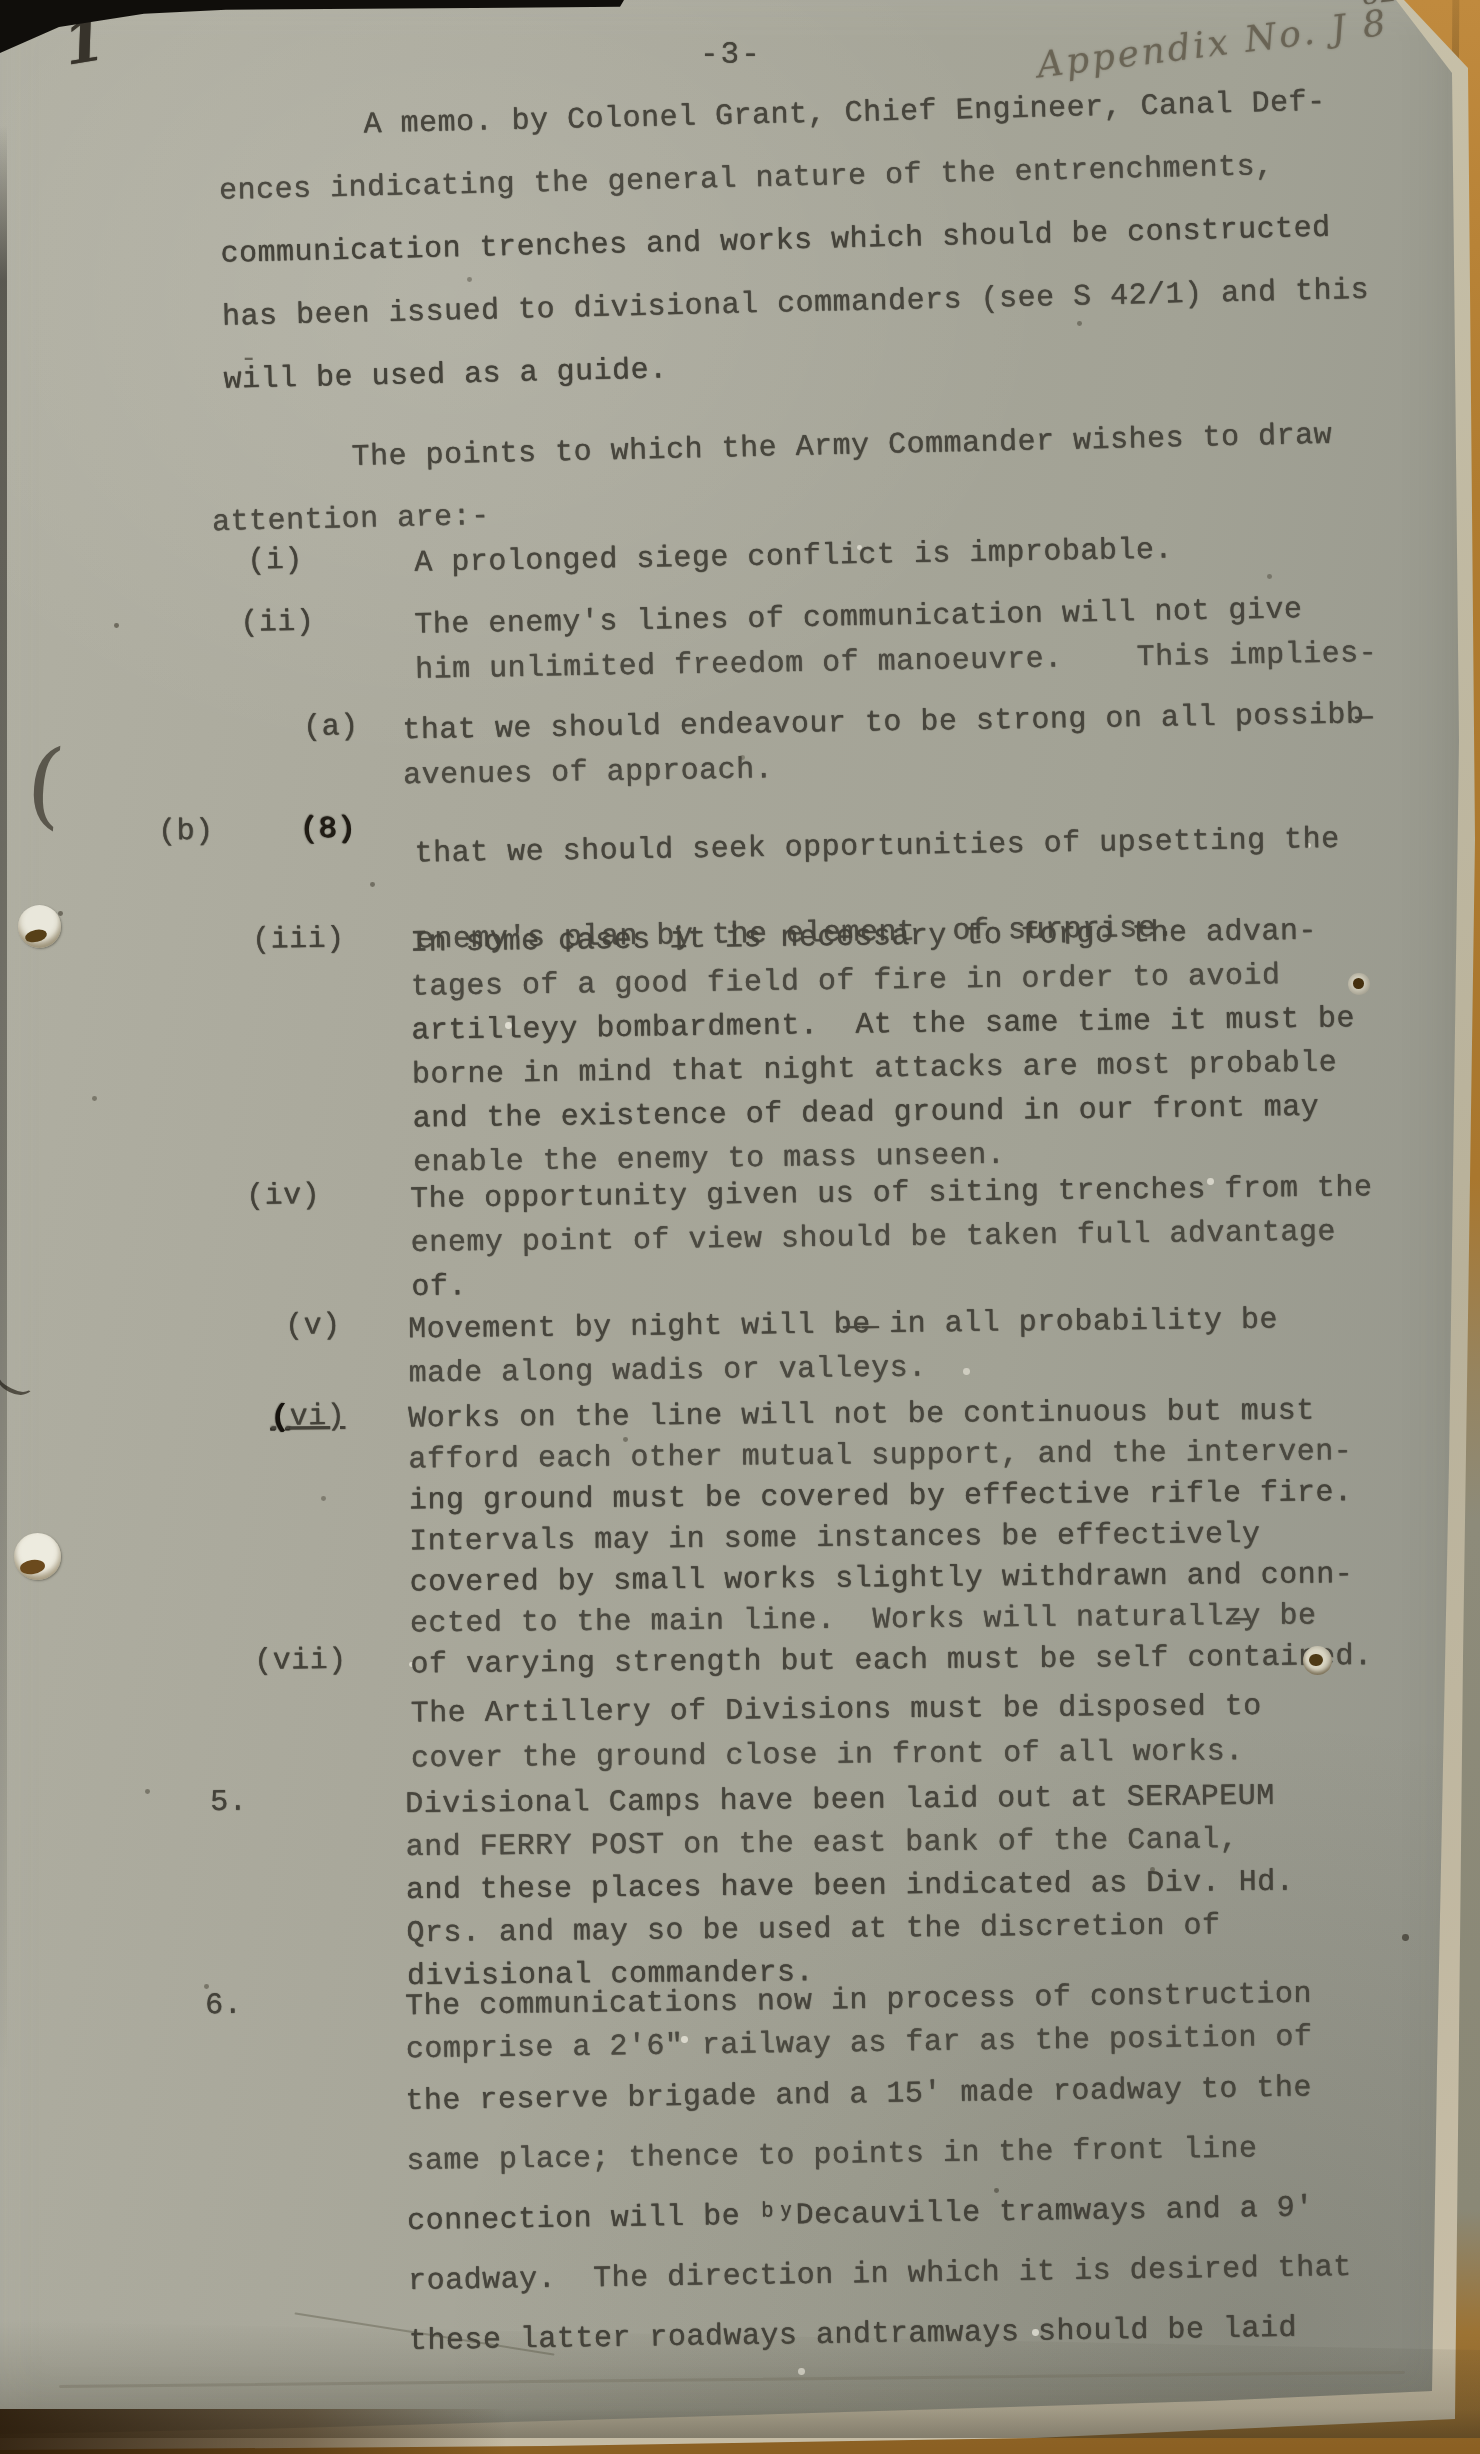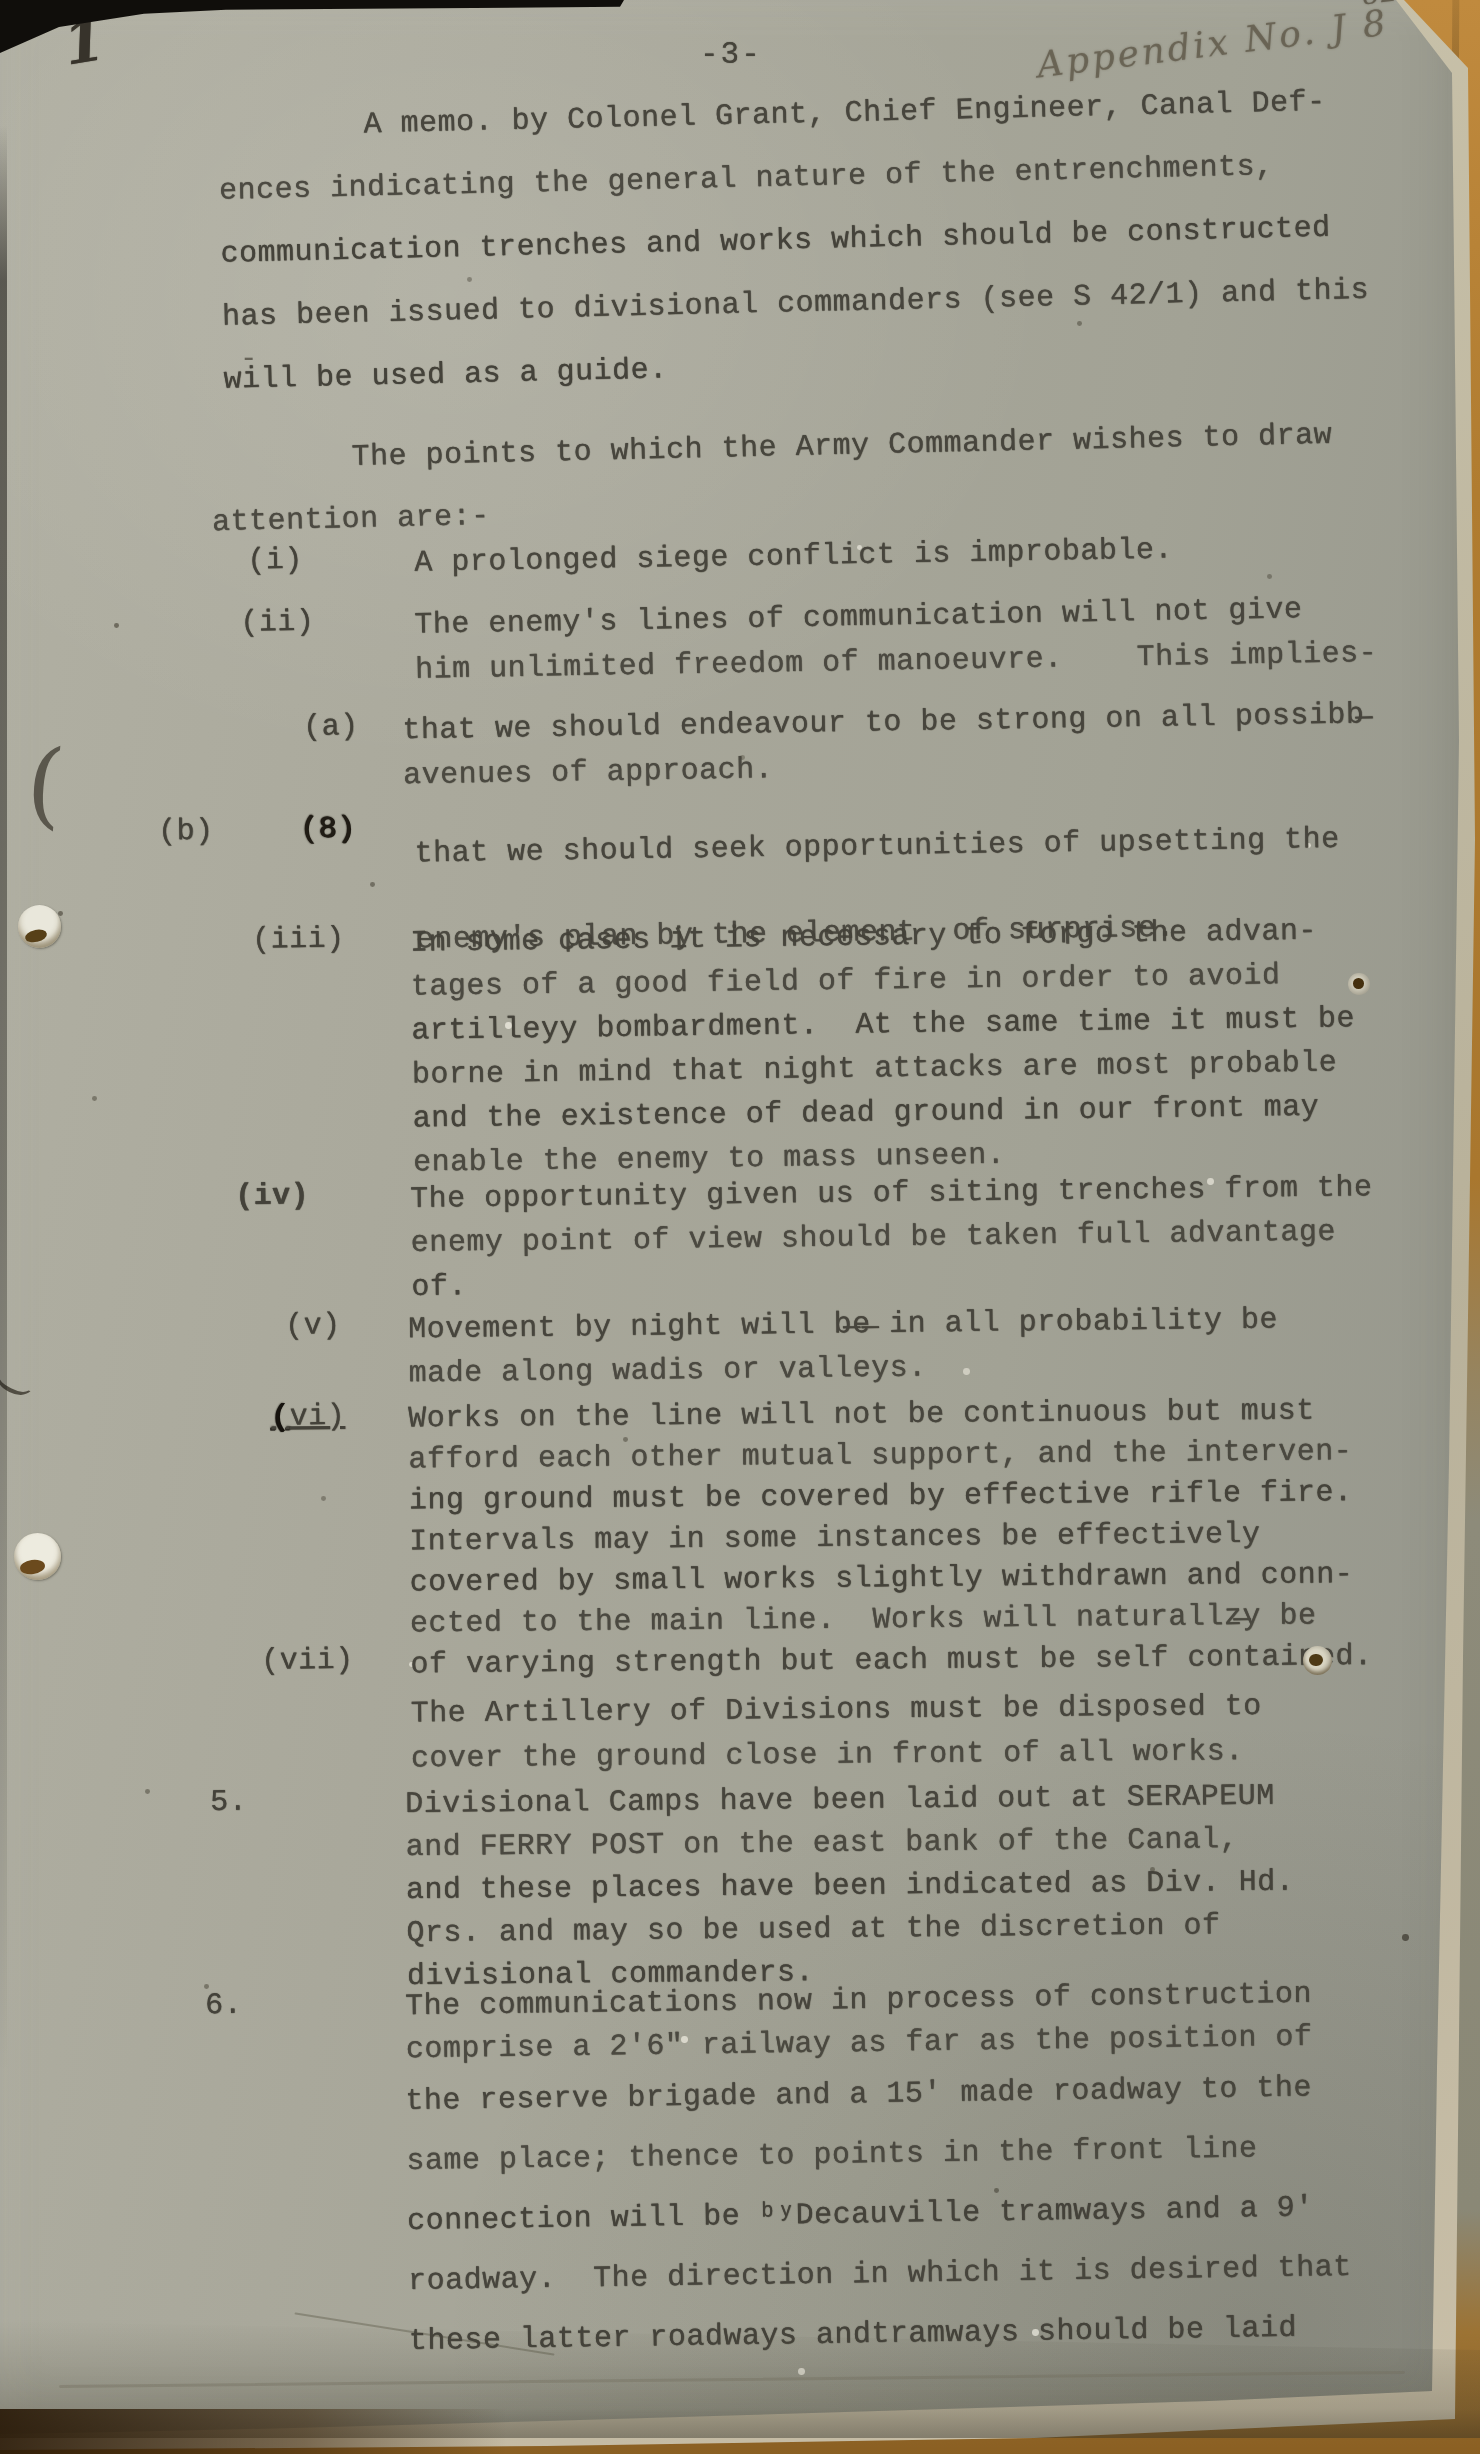--- a/index.html
+++ b/index.html
@@ -150,21 +150,21 @@
           <div class="lines" style="margin-left: 410px; line-height: 44px;">
             <div class="line">In some cases it is necessary to forgo the advan-</div>
             <div class="line">tages of a good field of fire in order to avoid</div>
             <div class="line">artilleyy bombardment.  At the same time it must be</div>
             <div class="line">borne in mind that night attacks are most probable</div>
             <div class="line">and the existence of dead ground in our front may</div>
             <div class="line">enable the enemy to mass unseen.</div>
           </div>
         </div>
         <div class="block" style="top: 1182px; transform: rotate(-0.7deg);">
-          <span class="marker" style="left: 235px; font-weight: bold;">(iv)</span>
+          <span class="marker" style="left: 246px;">(iv)</span>
           <div class="lines" style="margin-left: 410px; line-height: 44px;">
             <div class="line">The opportunity given us of siting trenches from the</div>
             <div class="line">enemy point of view should be taken full advantage</div>
             <div class="line">of.</div>
           </div>
         </div>
         <div class="block" style="top: 1312px; transform: rotate(-0.65deg);">
           <span class="marker" style="left: 285px;">(v)</span>
           <div class="lines" style="margin-left: 408px; line-height: 44px;">
             <div class="line">Movement by night will b̶e̶ in all probability be</div>
@@ -177,21 +177,21 @@
             <div class="line">Works on the line will not be continuous but must</div>
             <div class="line">afford each other mutual support, and the interven-</div>
             <div class="line">ing ground must be covered by effective rifle fire.</div>
             <div class="line">Intervals may in some instances be effectively</div>
             <div class="line">covered by small works slightly withdrawn and conn-</div>
             <div class="line">ected to the main line.  Works will naturallz̶y be</div>
             <div class="line">of varying strength but each must be self contained.</div>
           </div>
         </div>
         <div class="block" style="top: 1646px; transform: rotate(-0.5deg);">
-          <span class="marker" style="left: 261px;">(vii)</span>
+          <span class="marker" style="left: 254px;">(vii)</span>
           <div class="lines" style="margin-left: 410px; line-height: 45px; padding-top: 49px;">
             <div class="line">The Artillery of Divisions must be disposed to</div>
             <div class="line">cover the ground close in front of all works.</div>
           </div>
         </div>
         <div class="block" style="top: 1787px; transform: rotate(-0.55deg);">
           <span class="marker" style="left: 210px;">5.</span>
           <div class="lines" style="margin-left: 405px; line-height: 43px;">
             <div class="line">Divisional Camps have been laid out at SERAPEUM</div>
             <div class="line">and FERRY POST on the east bank of the Canal,</div>

